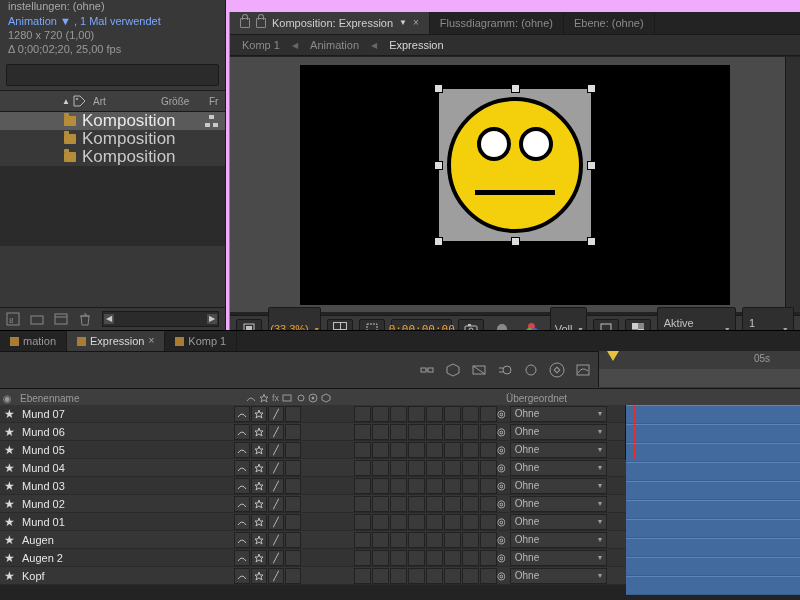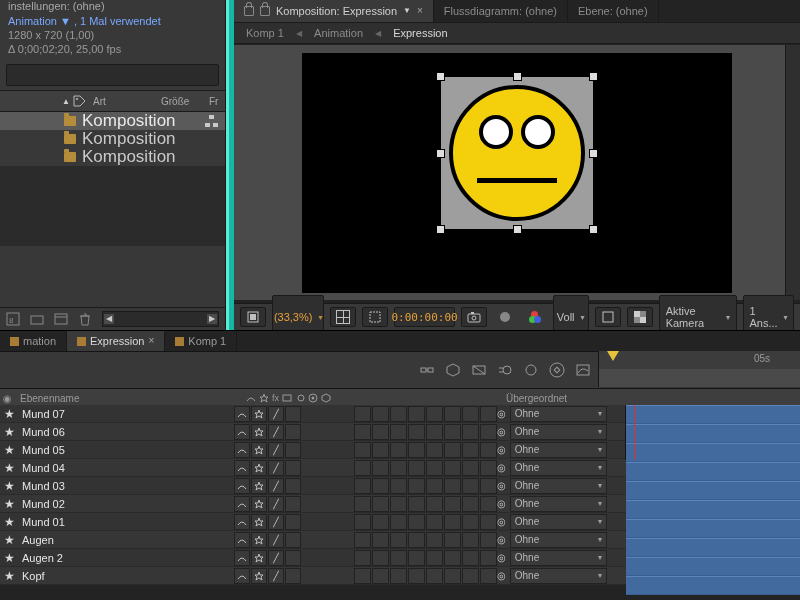--- a/index.html
+++ b/index.html
@@ -1,16 +1,16 @@
 <!DOCTYPE html>
 <html><head>
 <meta charset="utf-8">
 <style>
   html,body{margin:0;padding:0;background:#232323;font-family:"Segoe UI",Arial,sans-serif;font-size:11px;color:#b8b8b8;overflow:hidden;width:800px;height:600px}
-  .root{position:relative;width:800px;height:460px;background:#5eead4}
+  .root{position:relative;width:800px;height:460px;background:#f0abfc}
 
   
   .proj{position:absolute;left:0;top:0;width:225px;height:330px;background:#383838;border-right:1px solid #1a1a1a}
   .proj-head{font-size:11px;color:#a9a9a9;padding:0 8px}
   .proj-info{color:#9a9a9a;font-size:11px;line-height:14px;padding:2px 8px 8px 8px}
   .proj-info .blue{color:#7aa8ff}
   .proj-search{height:20px;margin:0 6px 4px 6px;background:#2b2b2b;border:1px solid #1a1a1a;border-radius:2px}
   .proj-cols{display:flex;height:20px;background:#3f3f3f;border-top:1px solid #1a1a1a;border-bottom:1px solid #1a1a1a;align-items:center;font-size:10px;color:#a9a9a9}
   .proj-cols span:nth-child(1){flex:0 0 55px;text-align:right;padding-right:4px}
   .proj-cols .twirl{flex:0 0 14px;text-align:center;color:#d0d0d0;font-size:8px}
@@ -27,21 +27,21 @@
   .flow-ico{width:14px;height:12px;margin-right:6px;position:relative}
   .flow-ico:before,.flow-ico:after{content:"";position:absolute;width:5px;height:4px;background:#c9c9c9}
   .flow-ico:before{top:0;left:4px} .flow-ico:after{bottom:0;left:0;box-shadow:8px 0 #c9c9c9}
   .proj-body{height:80px;background:#2b2b2b}
   .proj-tools{position:absolute;bottom:0;left:0;right:0;height:22px;background:#383838;border-top:1px solid #1a1a1a;display:flex;align-items:center;padding:0 6px;gap:10px}
   .proj-tools .ic{width:14px;height:14px;opacity:.7}
   .hscroll{flex:1;height:14px;background:#2b2b2b;border:1px solid #1a1a1a;display:flex;align-items:center;justify-content:space-between;padding:0 1px}
   .hscroll .ar{width:10px;height:10px;background:#4a4a4a;color:#c9c9c9;font-size:8px;line-height:10px;text-align:center}
 
   
-  .comp{position:absolute;left:229px;top:0;right:0;height:330px;background:#232323;border-left:5px solid #14b8a6}
+  .comp{position:absolute;left:229px;top:12px;right:0;height:330px;background:#232323;border-left:1px solid #14b8a6}
   .tabs{height:22px;display:flex;align-items:flex-end;background:#232323;border-bottom:1px solid #1a1a1a}
   .tab{height:22px;line-height:22px;padding:0 10px;color:#8b8b8b;font-size:11px;border-right:1px solid #1a1a1a;display:flex;align-items:center;gap:6px}
   .tab.act{background:#3a3a3a;color:#d0d0d0}
   .tab .x{font-size:10px;opacity:.7}
   .lock-ico,.lock-ico2{width:8px;height:8px;border:1px solid #8a8a8a;border-radius:1px;position:relative;display:inline-block}
   .lock-ico:before,.lock-ico2:before{content:"";position:absolute;top:-5px;left:1px;width:4px;height:5px;border:1px solid #8a8a8a;border-bottom:none;border-radius:3px 3px 0 0}
   .bc{height:20px;display:flex;align-items:center;padding:0 12px;gap:12px;color:#8b8b8b;font-size:11px;border-bottom:1px solid #1a1a1a;background:#2f2f2f}
   .bc .sep{font-size:8px;opacity:.6}
   .bc .cur{color:#d8d8d8}
 

